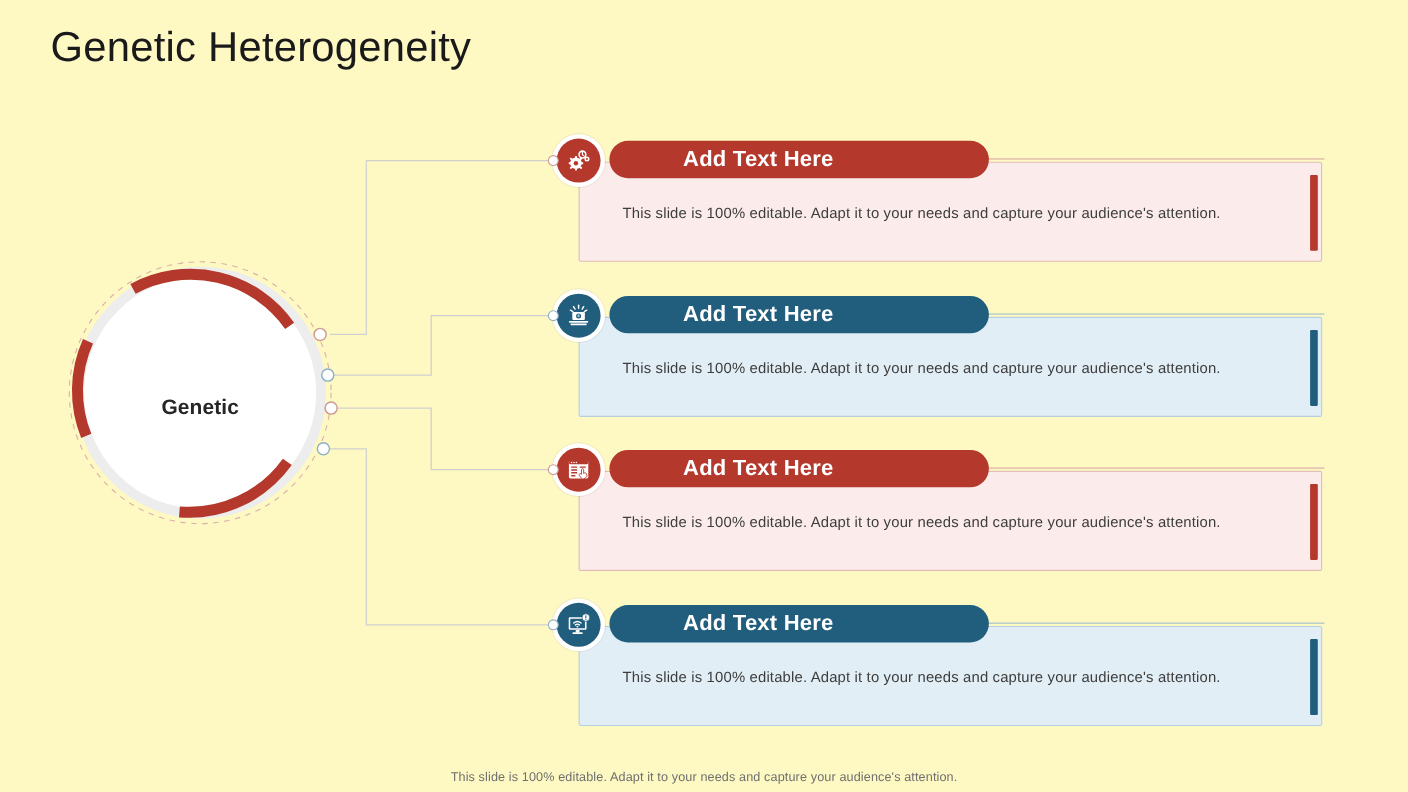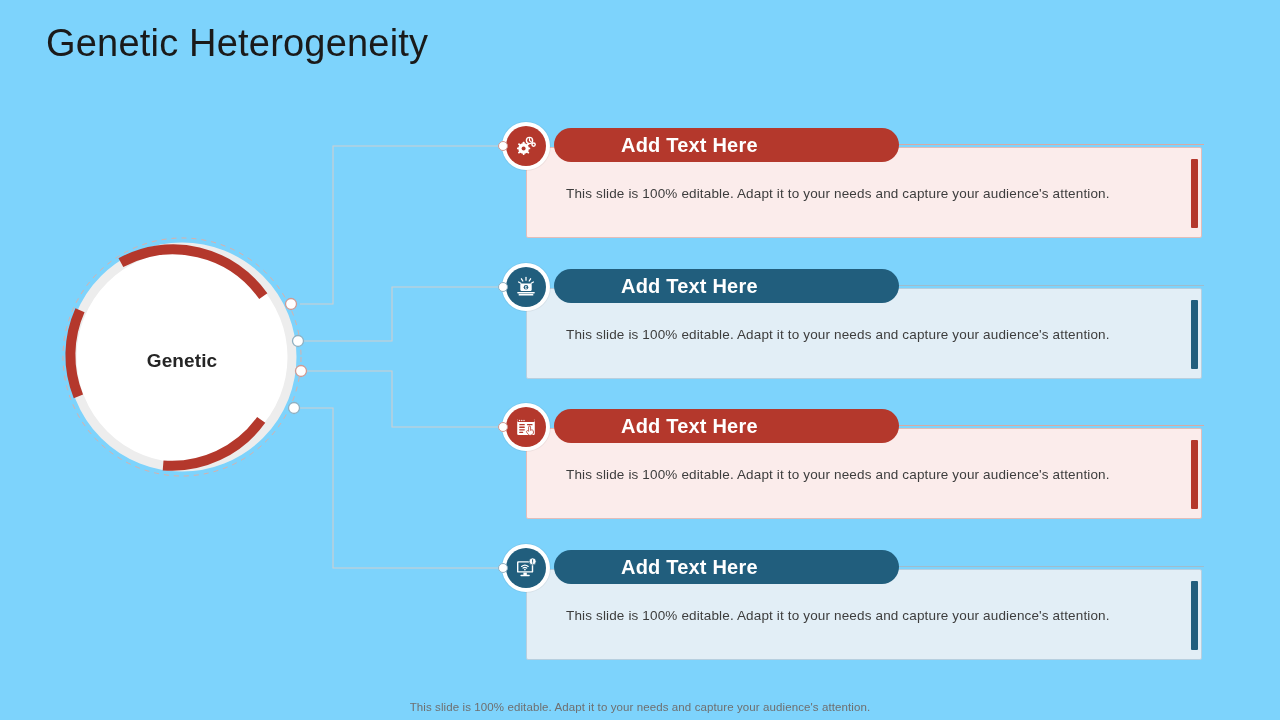--- a/index.html
+++ b/index.html
@@ -2,34 +2,34 @@
 <html><head>
 <meta charset="utf-8">
 <style>
   * { box-sizing: border-box; margin: 0; padding: 0; }
   html, body {
     width: 1280px; height: 720px;
     background: #ffffff;
     font-family: "Liberation Sans", sans-serif;
     overflow: hidden;
   }
-  .slide { position: relative; width: 1280px; height: 720px; background: #7dd3fc; }
+  .slide { position: relative; width: 1280px; height: 720px; background: #fef9c3; }
 
   
   .slide-title {
     position: absolute; left: 46px; top: 22px;
     font-size: 38px; font-weight: 400; color: #1a1a1a;
     letter-spacing: 0.2px; white-space: nowrap;
   }
 
   
   .hub { position: absolute; left: 57px; top: 232px; width: 250px; height: 250px; }
   .hub svg { position: absolute; left: 0; top: 0; }
   .hub-label {
-    position: absolute; left: 0; top: 4px; width: 250px; height: 250px;
+    position: absolute; left: 0; top: 14px; width: 250px; height: 250px;
     display: flex; flex-direction: row; align-items: center; justify-content: center;
     text-align: center; font-size: 19px; font-weight: bold; color: #252525;
     line-height: 1.52; letter-spacing: .1px;
   }
 
   
   .connectors { position: absolute; left: 0; top: 0; width: 1280px; height: 720px; pointer-events: none; }
 
   
   .row { position: absolute; left: 498px; width: 706px; height: 116px; }

